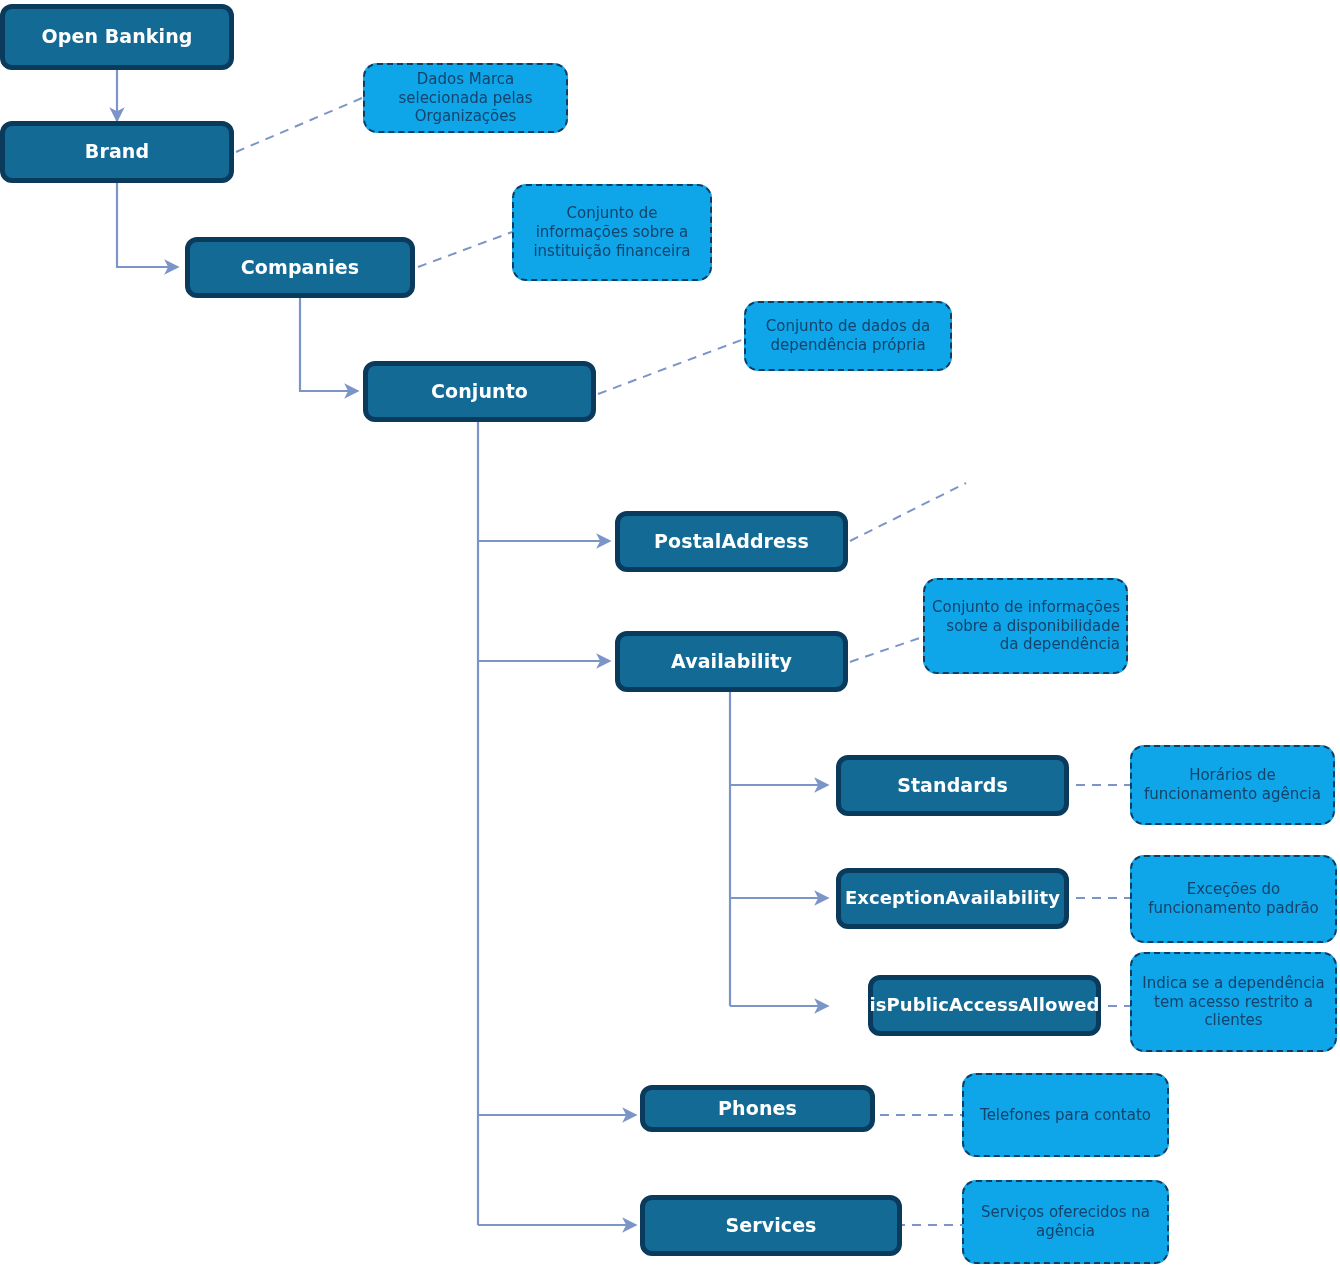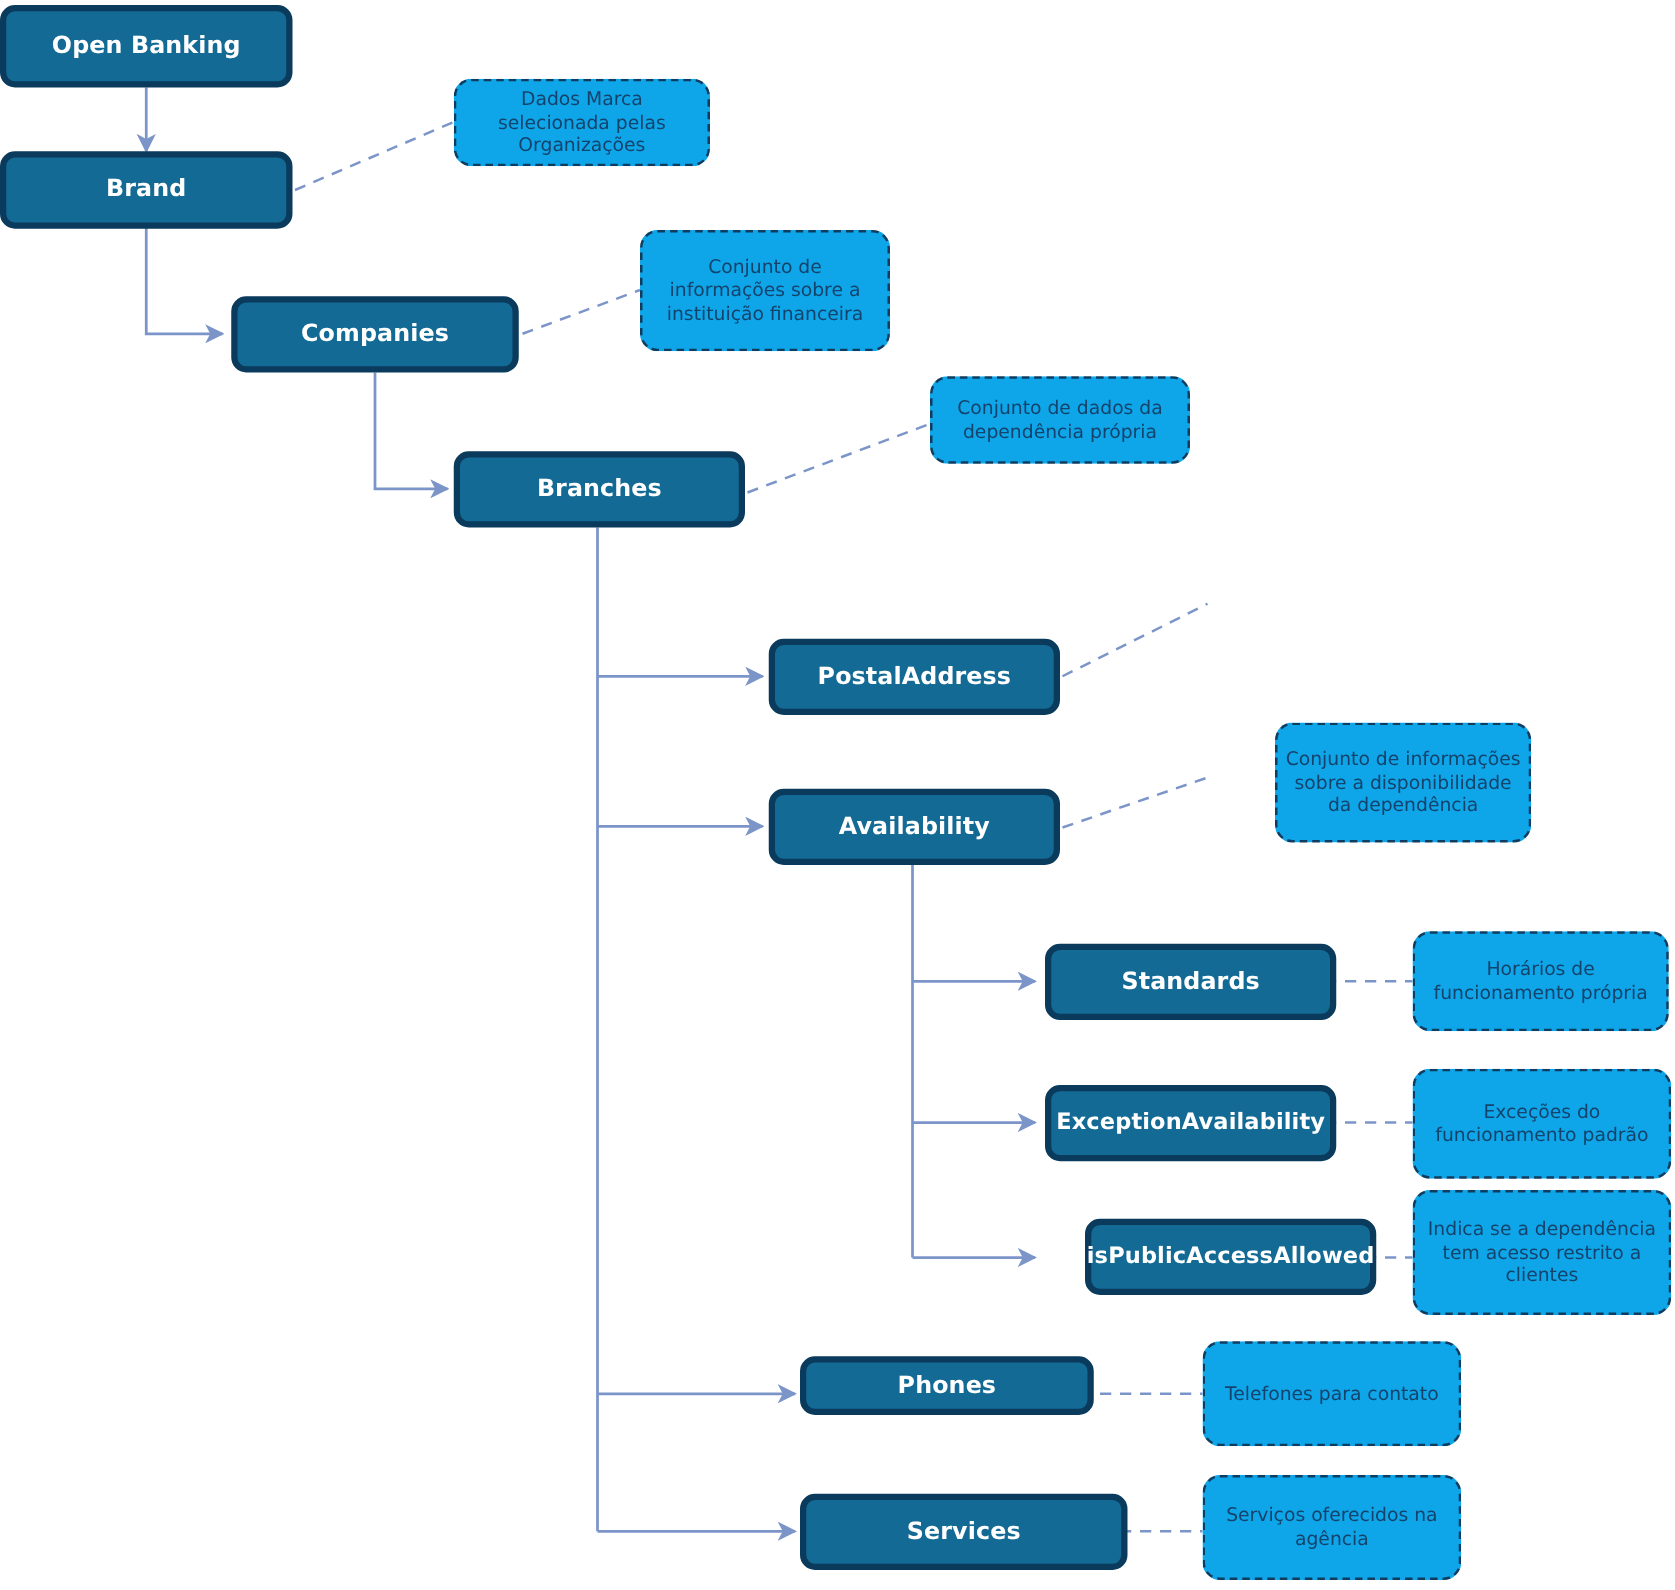--- a/index.html
+++ b/index.html
@@ -127,21 +127,21 @@
     <path class="dashline" d="M 880 1115 L 962 1115"></path>
     <path class="dashline" d="M 880 1225 L 962 1225"></path>
   </svg>
 
   <div class="node root" style="left:0px;  top:4px;    width:234px; height:66px;">Open Banking</div>
 
   <div class="node" style="left:0px;   top:121px;  width:234px; height:62px;">Brand</div>
 
   <div class="node" style="left:185px; top:237px;  width:230px; height:61px;">Companies</div>
 
-  <div class="node" style="left:363px; top:361px;  width:233px; height:61px;">Branches</div>
+  <div class="node" style="left:363px; top:361px;  width:233px; height:61px;">Conjunto</div>
 
   <div class="node" style="left:615px; top:511px;  width:233px; height:61px;">PostalAddress</div>
 
   <div class="node" style="left:615px; top:631px;  width:233px; height:61px;">Availability</div>
 
   <div class="node" style="left:836px; top:755px;  width:233px; height:61px;">Standards</div>
 
   <div class="node small" style="left:836px; top:868px; width:233px; height:61px;">ExceptionAvailability</div>
 
   <div class="node small" style="left:836px; top:975px; width:233px; height:61px;margin-left:32px;">isPublicAccessAllowed</div>
@@ -150,23 +150,23 @@
 
   <div class="node" style="left:640px; top:1195px; width:262px; height:61px;">Services</div>
 
   <div class="note" style="left:363px; top:63px;   width:205px; height:70px;">Dados Marca selecionada pelas Organizações</div>
 
   <div class="note" style="left:512px; top:184px;  width:200px; height:97px;">Conjunto de informações sobre a instituição financeira</div>
 
   <div class="note" style="left:744px; top:301px;  width:208px; height:70px;">Conjunto de dados da dependência própria</div>
 
 
-  <div class="note" style="left:1020px; top:578px;  width:205px; height:96px;">Conjunto de informações sobre a disponibilidade da dependência</div>
+  <div class="note" style="left:923px; top:578px;  width:205px; height:96px;text-align:right;">Conjunto de informações sobre a disponibilidade da dependência</div>
 
-  <div class="note" style="left:1130px; top:745px; width:205px; height:80px;">Horários de funcionamento própria</div>
+  <div class="note" style="left:1130px; top:745px; width:205px; height:80px;">Horários de funcionamento agência</div>
 
   <div class="note" style="left:1130px; top:855px; width:207px; height:88px;">Exceções do funcionamento padrão</div>
 
   <div class="note" style="left:1130px; top:952px; width:207px; height:100px;">Indica se a dependência tem acesso restrito a clientes</div>
 
   <div class="note" style="left:962px; top:1073px; width:207px; height:84px;">Telefones para contato</div>
 
   <div class="note" style="left:962px; top:1180px; width:207px; height:84px;">Serviços oferecidos na agência</div>
 
 </div>

